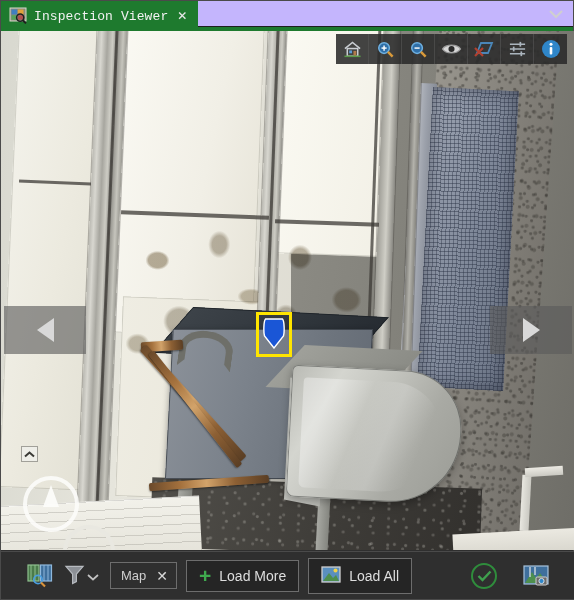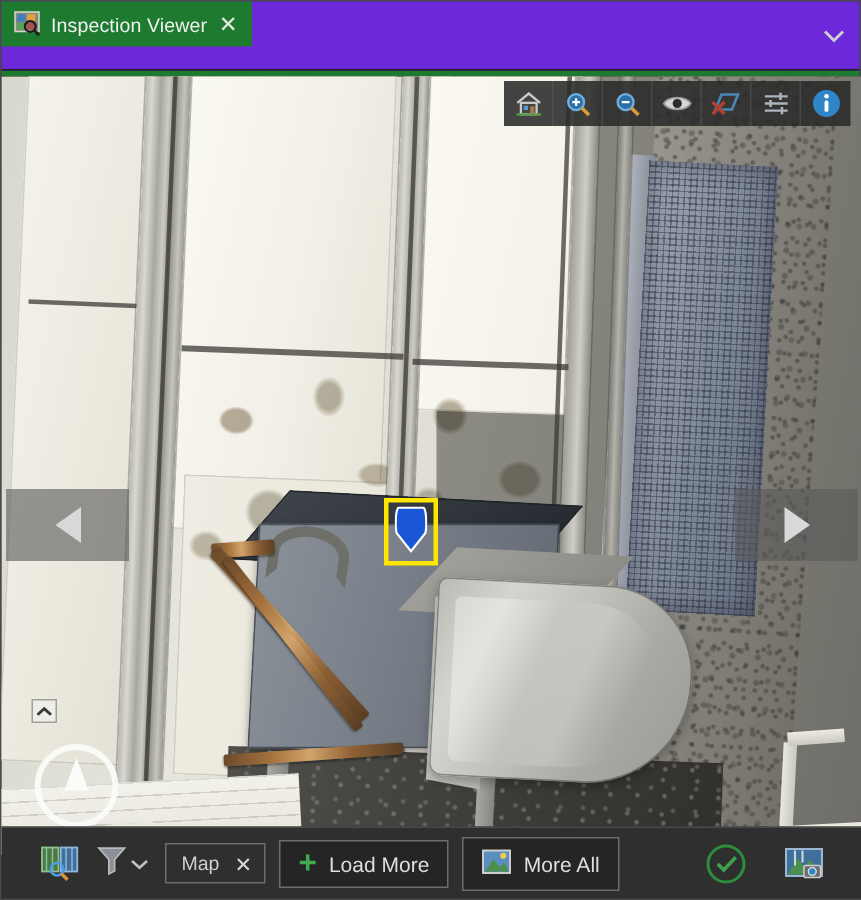--- a/index.html
+++ b/index.html
@@ -12,25 +12,26 @@
   #app {
     position: relative;
     width: 574px; height: 600px;
     background: #2f2f2f;
     border: 1px solid #4a4a4a;
   }
 
   
   .titlebar {
     position: relative;
-    height: 46px;
-    background: #6d28d9;
+    height: 26px;
+    background: #c4b5fd;
     display: flex;
     align-items: stretch;
     border-bottom: 1px solid #1f1f1f;
+    font-family: Liberation Mono, monospace;
   }
   .tab {
     display: flex;
     align-items: center;
     gap: 7px;
     background: #1e7a2e;
     padding: 0 9px 0 8px;
     height: 30px;
     cursor: pointer;
   }
@@ -625,21 +626,21 @@
     </div>
 
     <div class="btn">
       <span>
         <svg width="20" height="17" viewBox="0 0 20 17">
           <rect x="1" y="1" width="18" height="15" fill="#5a8fbf" stroke="#cfcfcf" stroke-width="1.3"></rect>
           <polygon points="2,15 8,7 12,12 15,9 18,15" fill="#4e8f4e"></polygon>
           <circle cx="14.5" cy="4.5" r="2" fill="#f0d24a"></circle>
         </svg>
       </span>
-      <span>More All</span>
+      <span>Load All</span>
     </div>
 
     <div class="bb-spacer"></div>
 
     <div class="check-circle">
       <svg width="15" height="12" viewBox="0 0 15 12">
         <polyline points="1.5,6 5.5,10 13.5,1.5" fill="none" stroke="#3fa04e" stroke-width="2.4"></polyline>
       </svg>
     </div>
 

